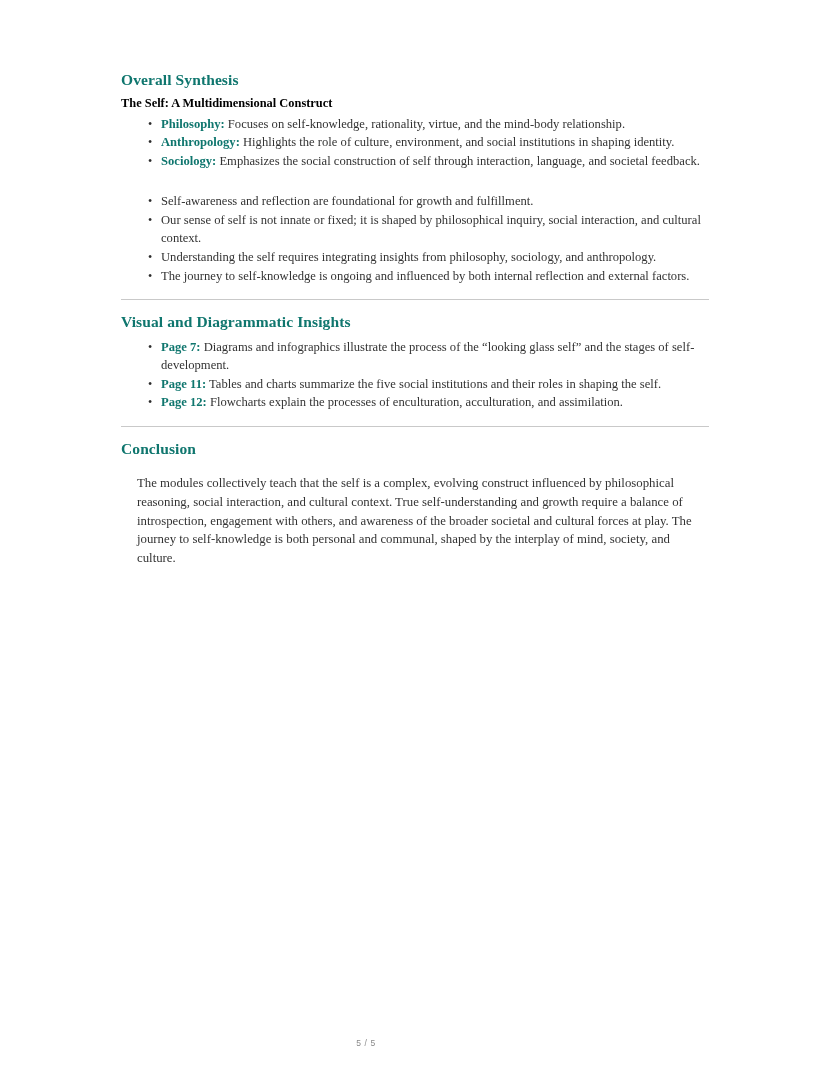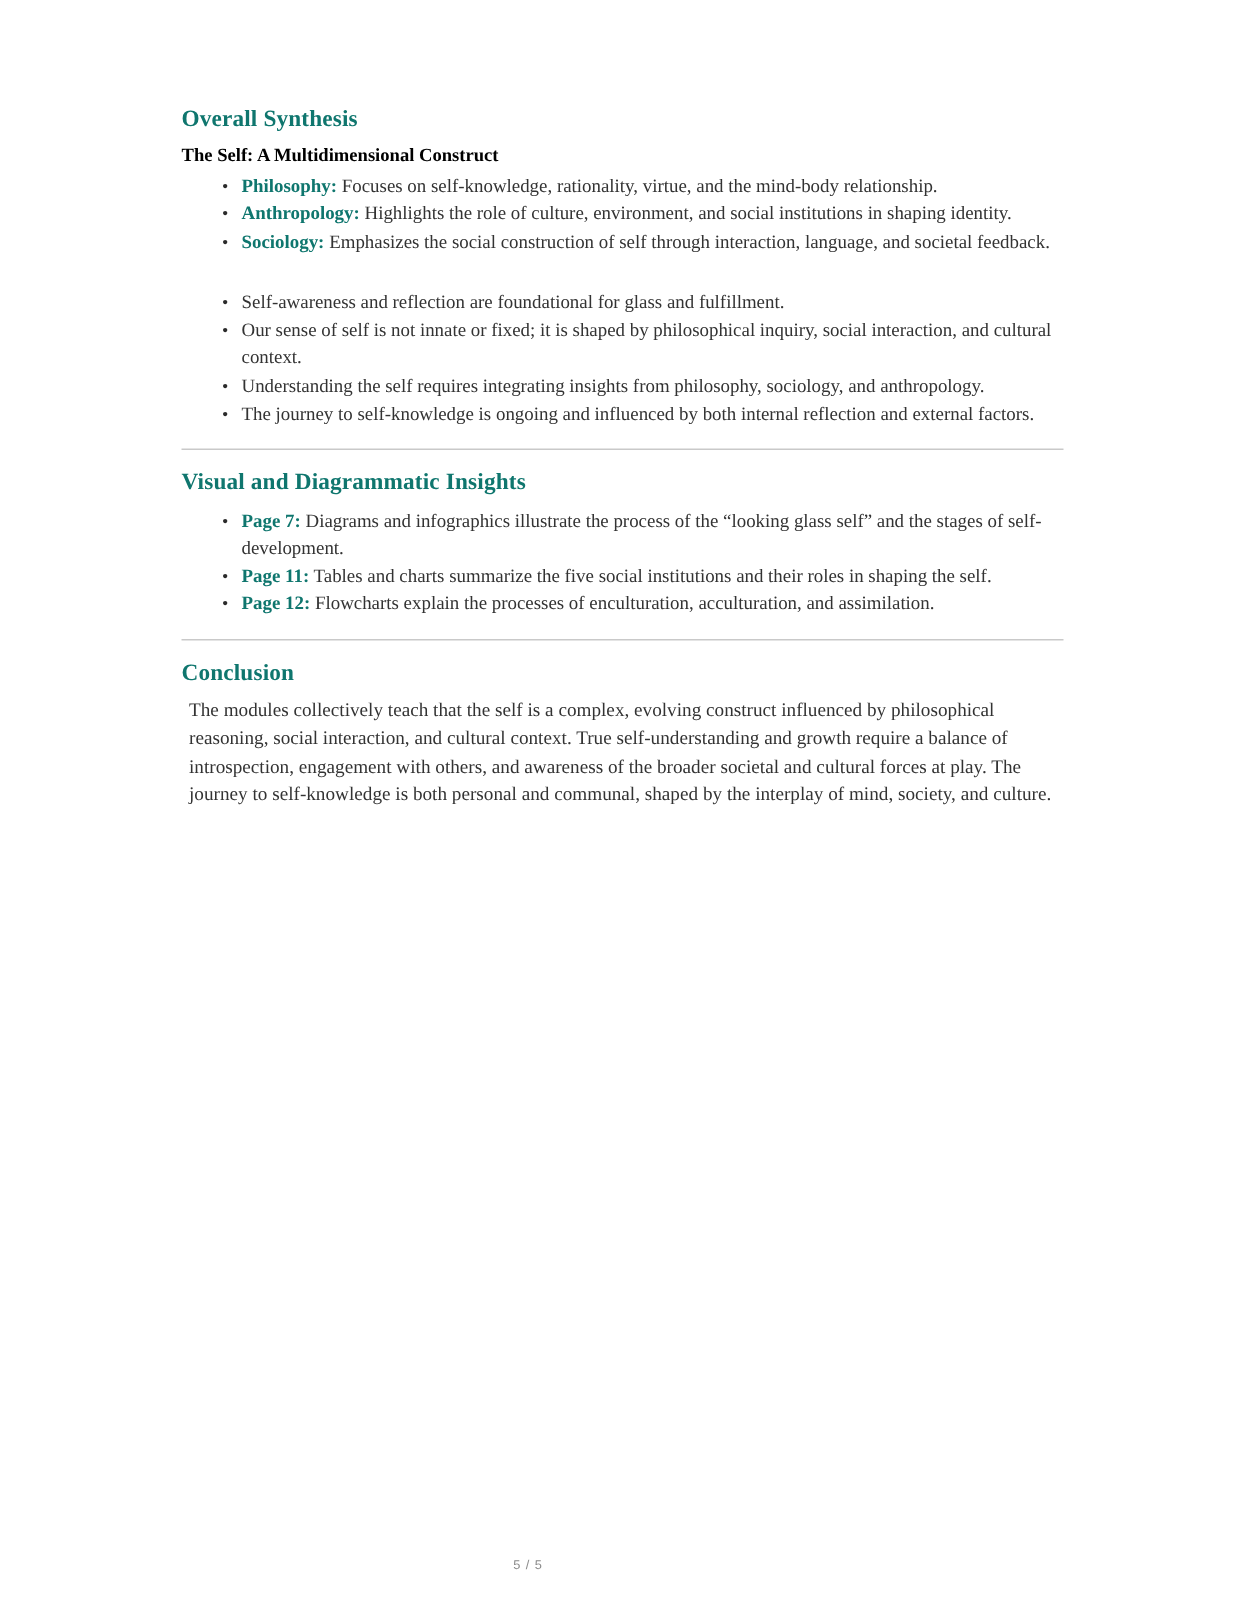--- a/index.html
+++ b/index.html
@@ -74,42 +74,42 @@
   ul.doc-list > li strong {
     font-weight: bold;
     color: #0f766e;
   }
 
   
   p.doc-para {
     font-size: 12.8px;
     line-height: 18.6px;
     color: #333333;
-    margin: 5px;
+    margin: 16px;
     text-align: left;
   }
 
   
   .rule {
     height: 1px;
     background: #c9c9c9;
     border: 0;
     margin: 0;
     width: 588px;
   }
 
   
   .blk-gap-lg { height: 22px; }
   .blk-rule-top { height: 14px; }
   .blk-rule-bot { height: 12px; }
 
   
   .footer {
     position: absolute;
-    left: 0;
+    left: 14px;
     top: 1038px;
     width: 704px;
     text-align: center;
     font-family: "Liberation Sans", "DejaVu Sans", sans-serif;
     font-size: 8.5px;
     letter-spacing: 0.6px;
     color: #8a8a8a;
   }
 </style>
 </head>
@@ -125,21 +125,21 @@
         <li><b>Philosophy:</b><span> Focuses on self-knowledge, rationality, virtue, and the mind-body relationship.</span></li>
         <li><b>Anthropology:</b><span> Highlights the role of culture, environment, and social institutions in shaping identity.</span></li>
         <li><b>Sociology:</b><span> Emphasizes the social construction of self through interaction, language, and societal feedback.</span></li>
       </ul>
     </div>
 
     <div class="blk-gap-lg"></div>
 
     <div>
       <ul class="doc-list">
-        <li><span>Self-awareness and reflection are foundational for glass and fulfillment.</span></li>
+        <li><span>Self-awareness and reflection are foundational for growth and fulfillment.</span></li>
         <li><span>Our sense of self is not innate or fixed; it is shaped by philosophical inquiry, social interaction, and cultural context.</span></li>
         <li><span>Understanding the self requires integrating insights from philosophy, sociology, and anthropology.</span></li>
         <li><span>The journey to self-knowledge is ongoing and influenced by both internal reflection and external factors.</span></li>
       </ul>
     </div>
 
     <div class="blk-rule-top"></div>
     <hr class="rule">
     <div class="blk-rule-bot"></div>
 

